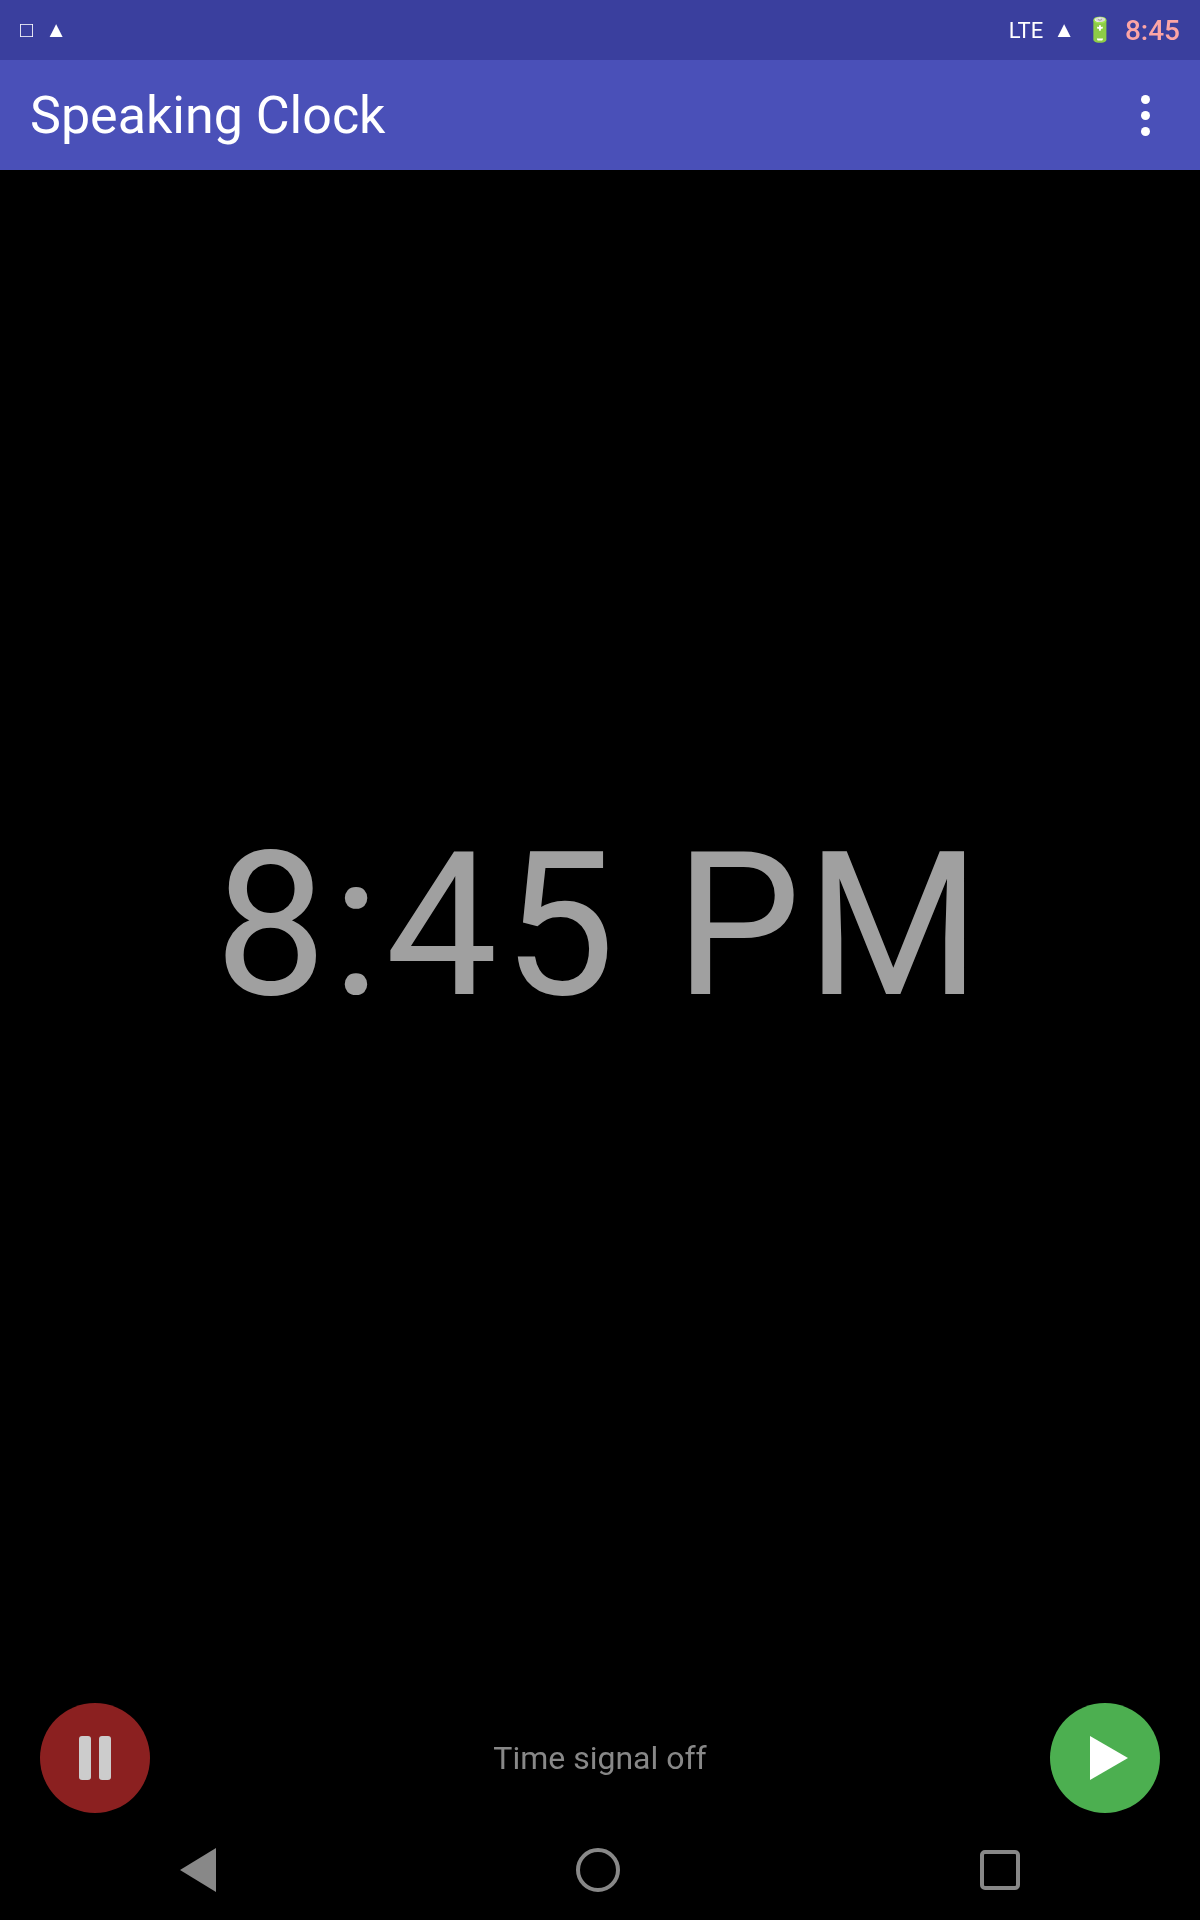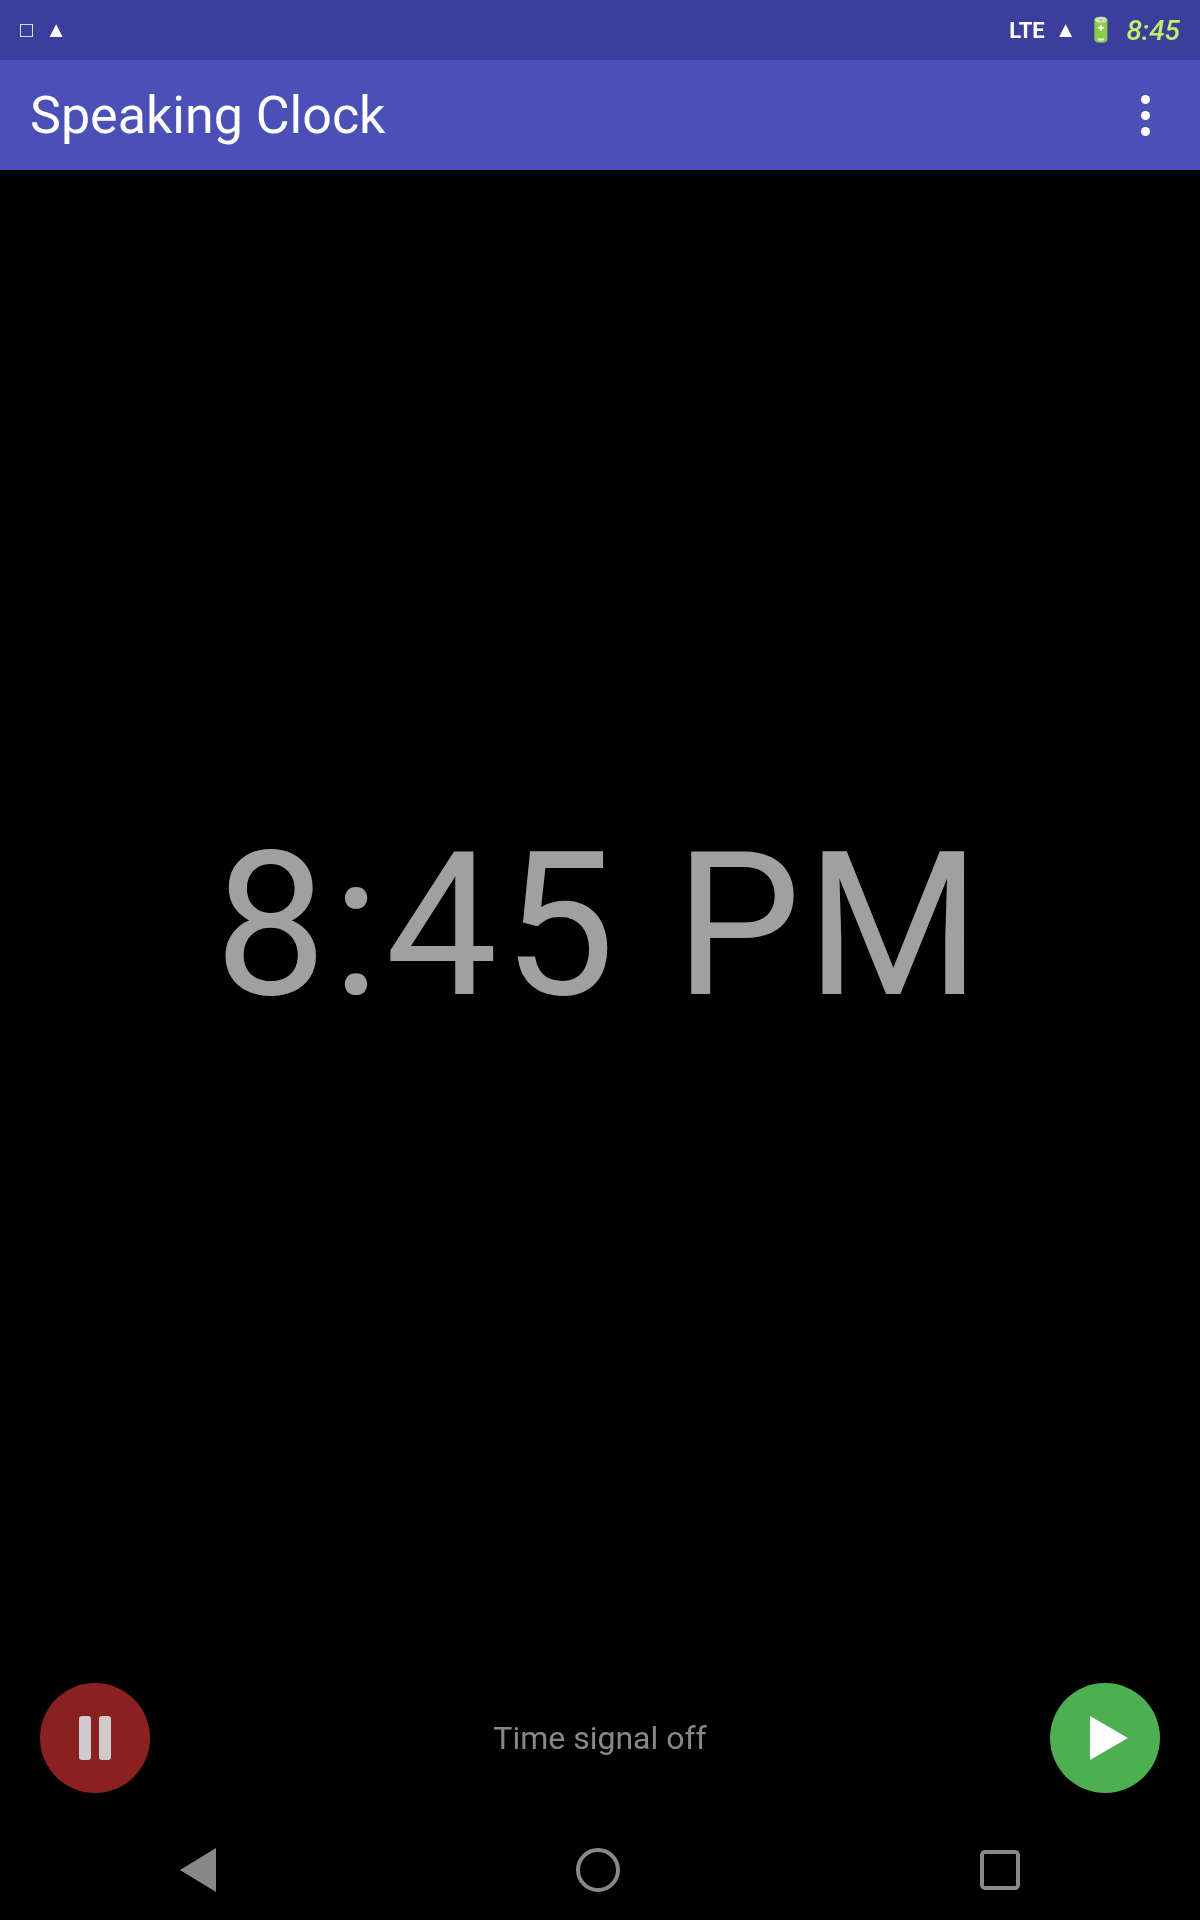--- a/index.html
+++ b/index.html
@@ -98,21 +98,21 @@
     .clock-display {
       color: #a0a0a0;
       font-size: 200px;
       font-weight: 400;
       letter-spacing: 5px;
     }
 
     
     .bottom-bar {
       position: absolute;
-      bottom: 112px;
+      bottom: 92px;
       left: 0;
       width: 100%;
       height: 140px;
       background: #000;
       display: flex;
       align-items: center;
       justify-content: space-between;
       padding: 0 40px;
     }
 
@@ -217,24 +217,24 @@
 </head>
 <body>
 
 <div class="status-bar">
   <div class="status-bar-left">
 
     <span class="status-icon">□</span>
     <span class="status-icon">▲</span>
   </div>
   <div class="status-bar-right">
-    <span style="font-size:22px;color:#fff;font-weight:700;">LTE</span>
+    <span style="font-size:22px;color:#fff;font-weight:400;">LTE</span>
     <span style="font-size:22px;color:#fff;">▲</span>
     <span style="font-size:24px;color:#fff;">🔋</span>
-    <span style="font-size:28px;color:#bef264;font-weight:500;font-style:italic;">8:45</span>
+    <span style="font-size:28px;color:#fca5a5;font-weight:500;">8:45</span>
   </div>
 </div>
 
 <div class="app-bar">
   <span class="app-title">Speaking Clock</span>
   <div class="menu-dots">
     <span></span>
     <span></span>
     <span></span>
   </div>

